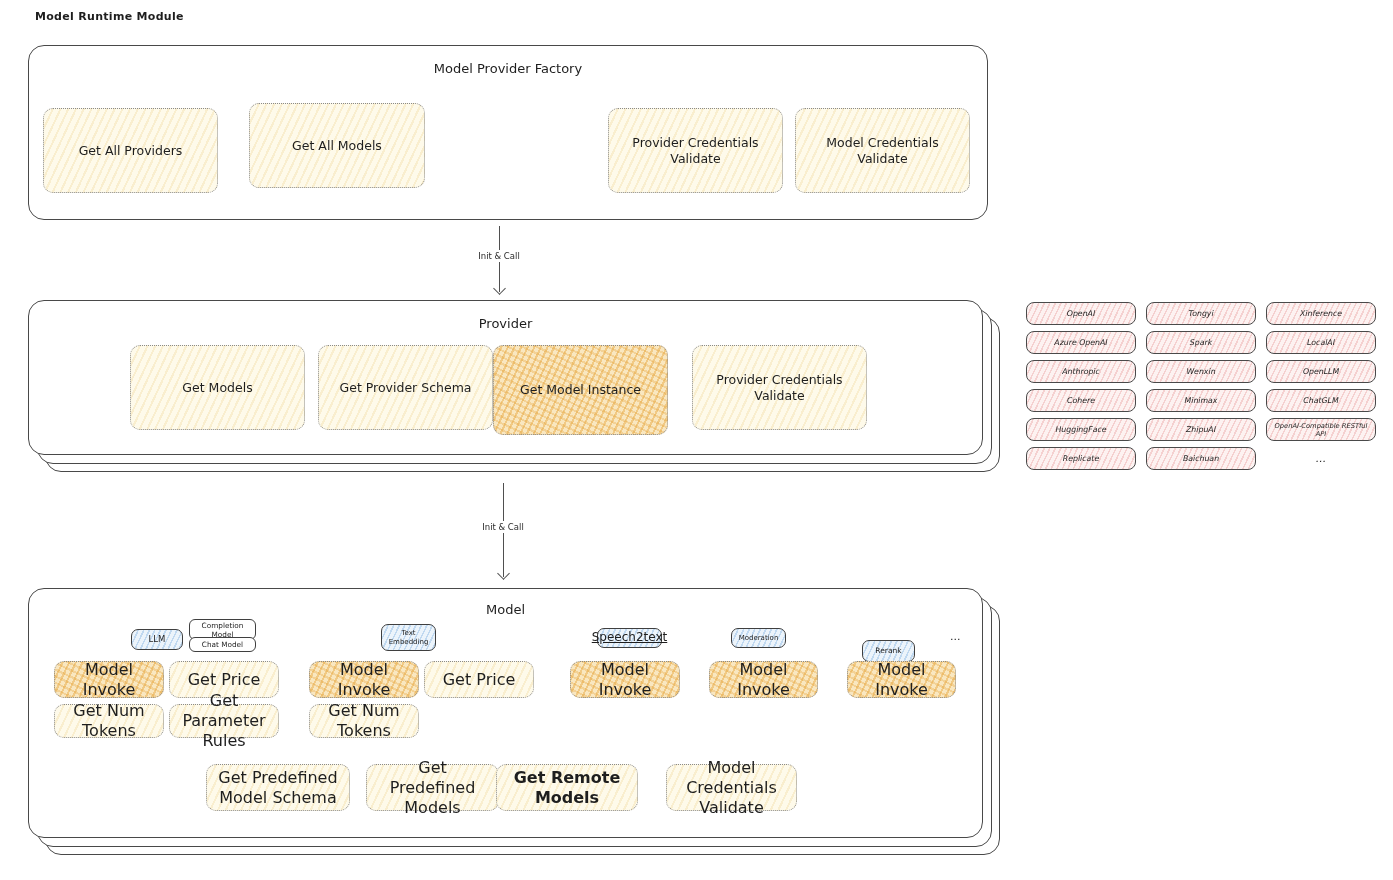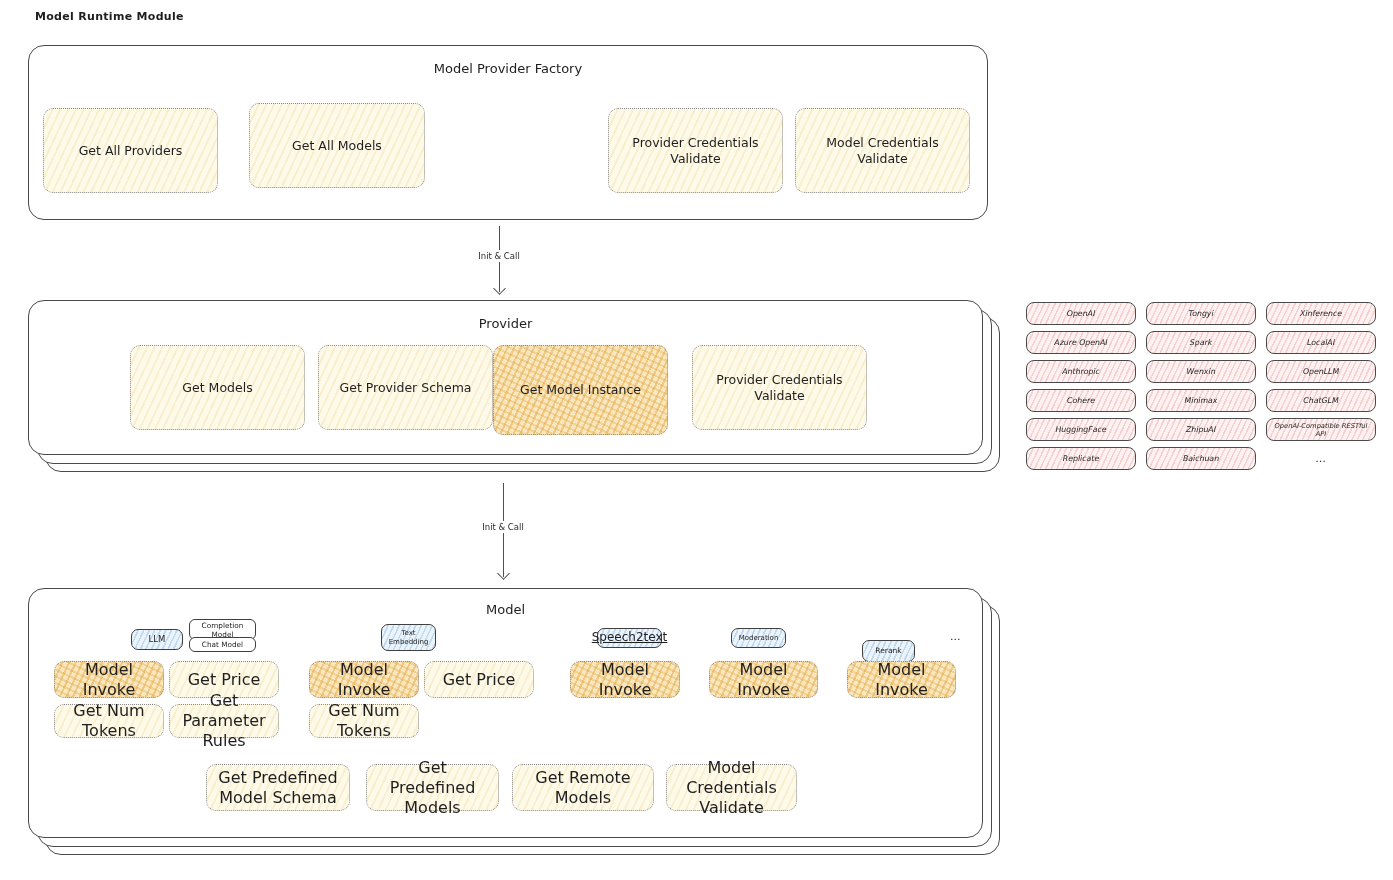--- a/index.html
+++ b/index.html
@@ -167,17 +167,17 @@
     <div class="btn hl sm" style="left:542px; top:73px; width:110px; height:37px;">Model Invoke</div>
     <div class="btn hl sm" style="left:681px; top:73px; width:109px; height:37px;">Model Invoke</div>
     <div class="btn hl sm" style="left:819px; top:73px; width:109px; height:37px;">Model Invoke</div>
 
     <div class="btn sm" style="left:26px; top:116px; width:110px; height:34px;">Get Num Tokens</div>
     <div class="btn sm" style="left:141px; top:116px; width:110px; height:34px;">Get Parameter Rules</div>
     <div class="btn sm" style="left:281px; top:116px; width:110px; height:34px;">Get Num Tokens</div>
 
     <div class="btn sm" style="left:178px; top:176px; width:144px; height:47px;">Get Predefined Model Schema</div>
     <div class="btn sm" style="left:338px; top:176px; width:133px; height:47px;">Get Predefined Models</div>
-    <div class="btn sm" style="left:484px; top:176px; width:142px; height:47px;">Get Remote Models</div>
+    <div class="btn sm" style="left:468px; top:176px; width:142px; height:47px;font-weight:bold;">Get Remote Models</div>
     <div class="btn sm" style="left:638px; top:176px; width:131px; height:47px;">Model Credentials Validate</div>
   </div>
 
 </div>
 
 </body></html>

